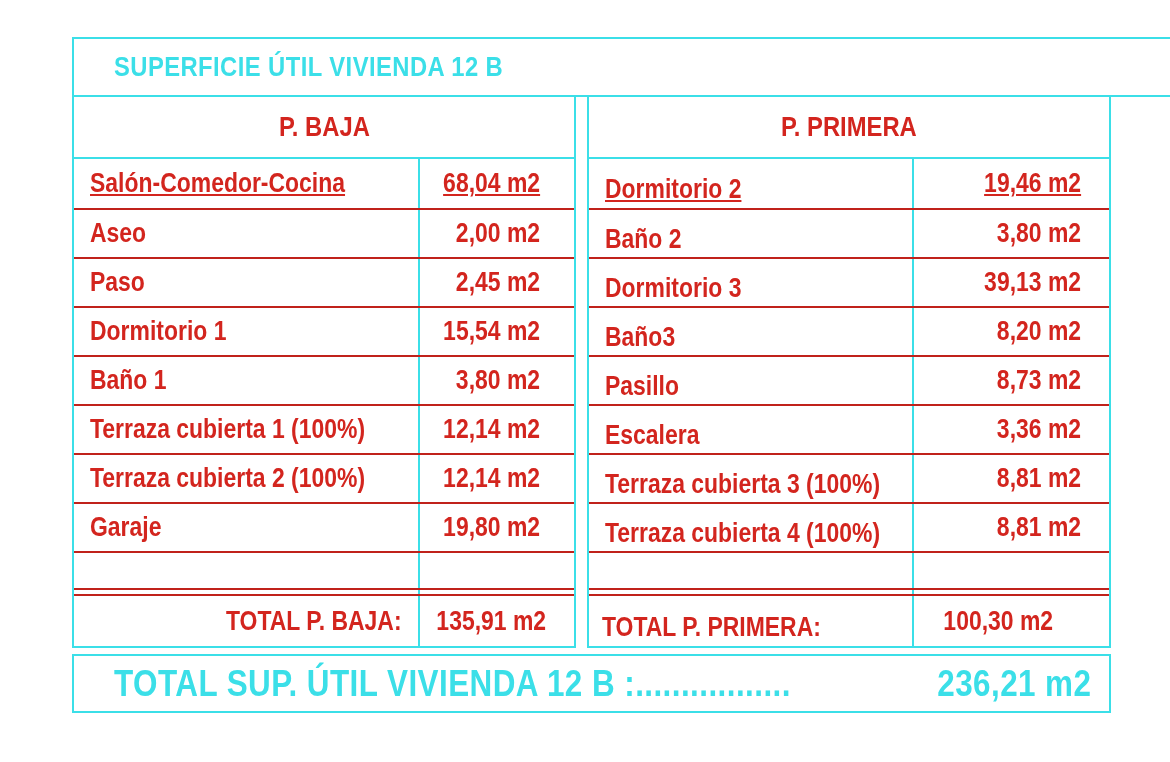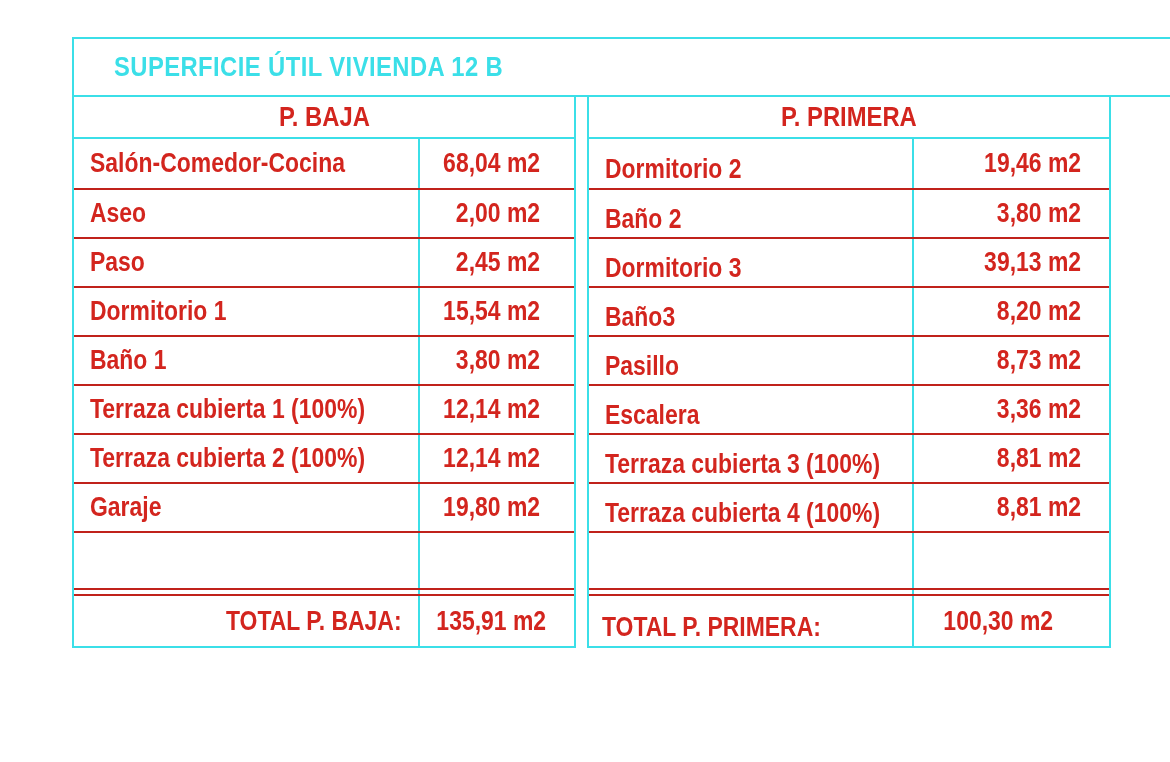--- a/index.html
+++ b/index.html
@@ -35,25 +35,25 @@
 
   .areas-table{
     position:absolute;top:95px;box-sizing:border-box;
     border:2px solid var(--cyan);display:flex;flex-direction:column;
     color:var(--red);font-size:27px;
   }
   .t-left{left:72px;width:504px;height:553px;}
   .t-right{left:587px;width:524px;height:553px;}
 
   .thead{
-    box-sizing:border-box;height:42px;border-bottom:2px solid var(--cyan);
+    box-sizing:border-box;height:62px;border-bottom:2px solid var(--cyan);
     display:flex;align-items:center;justify-content:center;font-size:28px;
   }
   .row{box-sizing:border-box;height:49px;display:flex;border-top:2px solid var(--redline);}
-  .thead + .row{border-top:0;}
+  .thead + .row{border-top:0;text-decoration:underline;}
   .row.dbl{height:8px;border-top:2px solid var(--redline);border-bottom:2px solid var(--redline);}
   .row.total{border-top:0;height:50px;border-radius:23px;}
 
   .cell{box-sizing:border-box;display:flex;align-items:center;overflow:hidden;}
   .cell.name{padding-left:16px;justify-content:flex-start;}
   .t-left  .cell.name{width:344px;}
   .t-right .cell.name{width:323px;margin-top:12px;}
   .cell.val{flex:1;border-left:2px solid var(--cyan);justify-content:flex-end;}
   .t-left  .cell.val{padding-right:34px;}
   .t-right .cell.val{padding-right:28px;}
@@ -236,14 +236,18 @@
     <div class="row total">
       <div class="cell name">
           <span class="cx cx-l">TOTAL P. PRIMERA:</span>
         </div>
       <div class="cell val">
           <span class="cx cx-r">100,30 m2</span>
         </div>
     </div>
   </div>
 
+  <div class="grand-box">
+    <span class="cx cx-l">TOTAL SUP. ÚTIL VIVIENDA 12 B :.................</span>
+    <span class="cx cx-r gval">236,21 m2</span>
+  </div>
 
 </div>
 
 </body></html>

